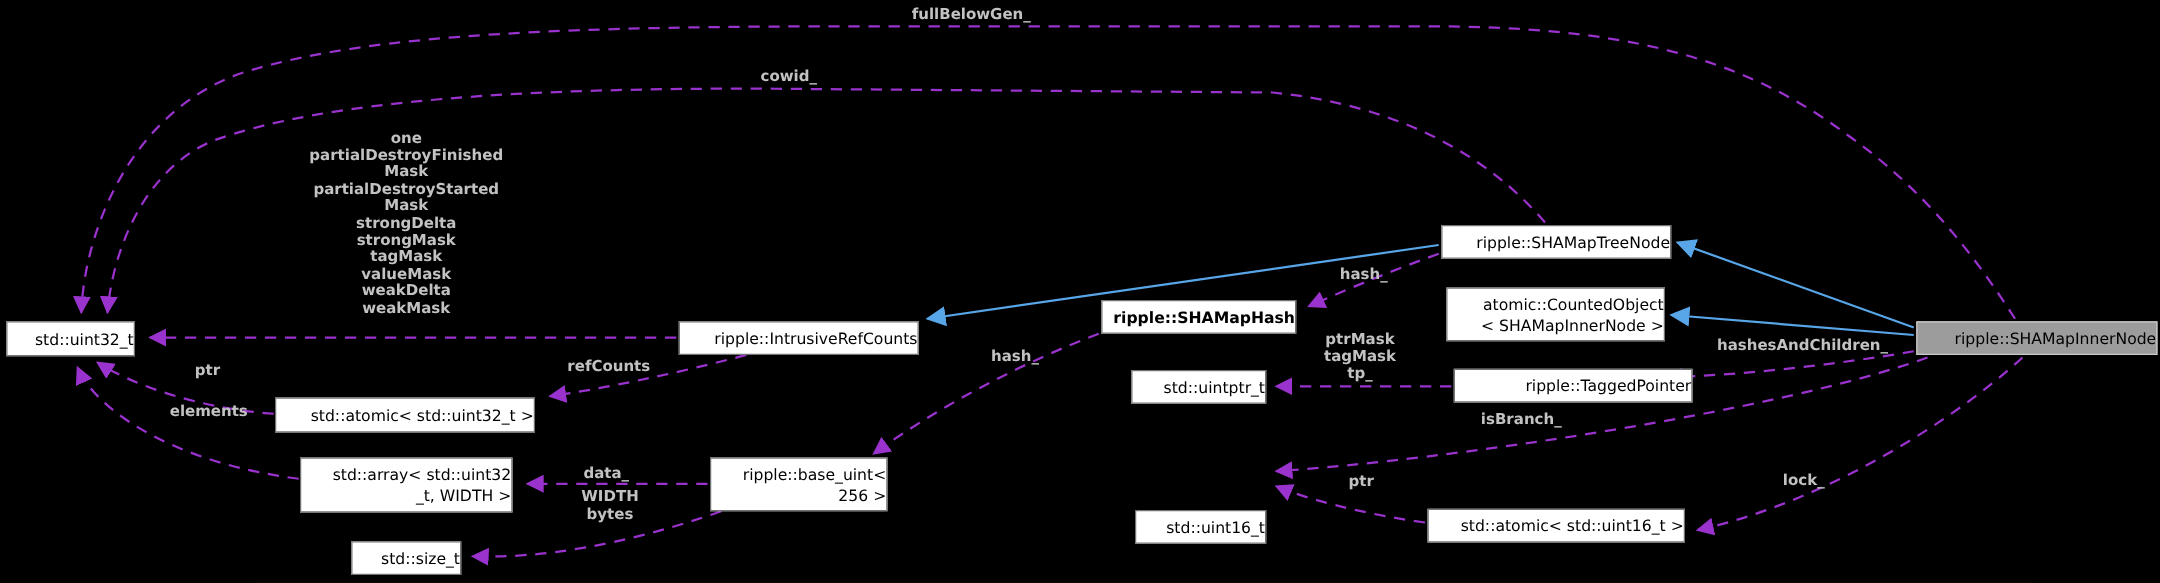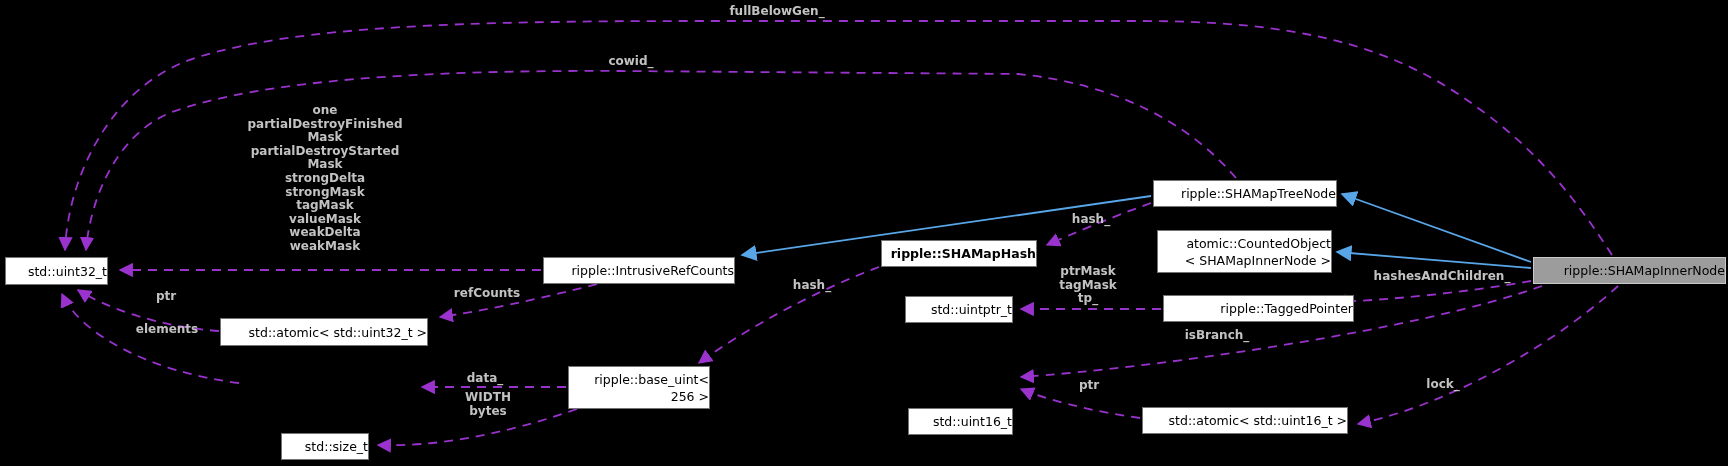--- a/index.html
+++ b/index.html
@@ -94,20 +94,24 @@
   </svg>
 
   <div class="node" style="left:5px;top:257px;width:103px;height:28px;">
     <span>std::uint32_t</span>
   </div>
 
   <div class="node" style="left:220px;top:318px;width:208px;height:28px;">
     <span>std::atomic&lt; std::uint32_t &gt;</span>
   </div>
 
+  <div class="node" style="left:240px;top:366px;width:170px;height:44px;">
+    <span>std::array&lt; std::uint32</span>
+    <span>_t, WIDTH &gt;</span>
+  </div>
 
   <div class="node" style="left:281px;top:433px;width:88px;height:27px;">
     <span>std::size_t</span>
   </div>
 
   <div class="node" style="left:568px;top:366px;width:142px;height:43px;">
     <span>ripple::base_uint&lt;</span>
     <span>256 &gt;</span>
   </div>
 

